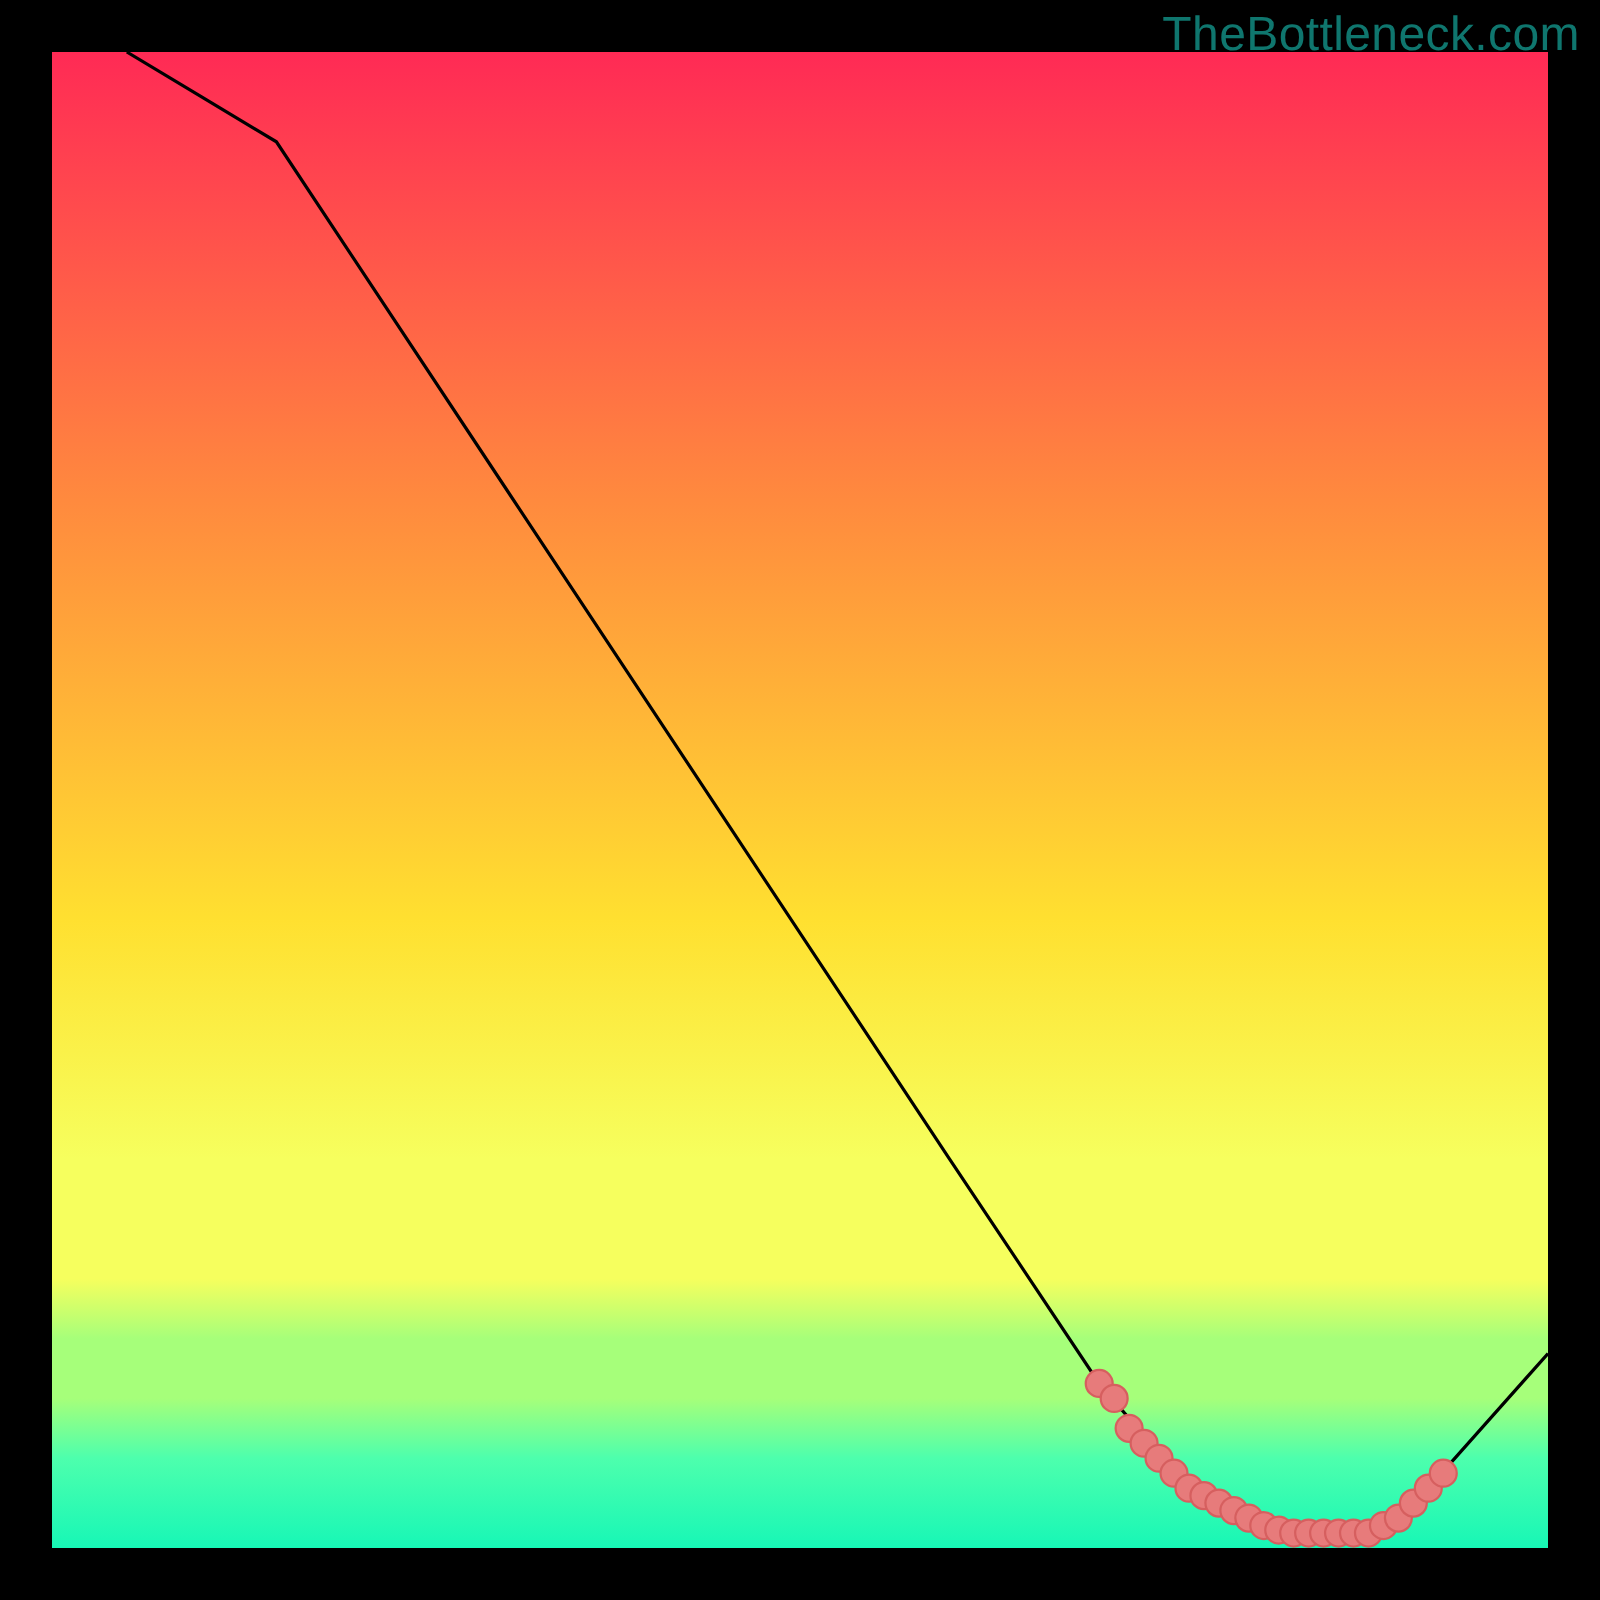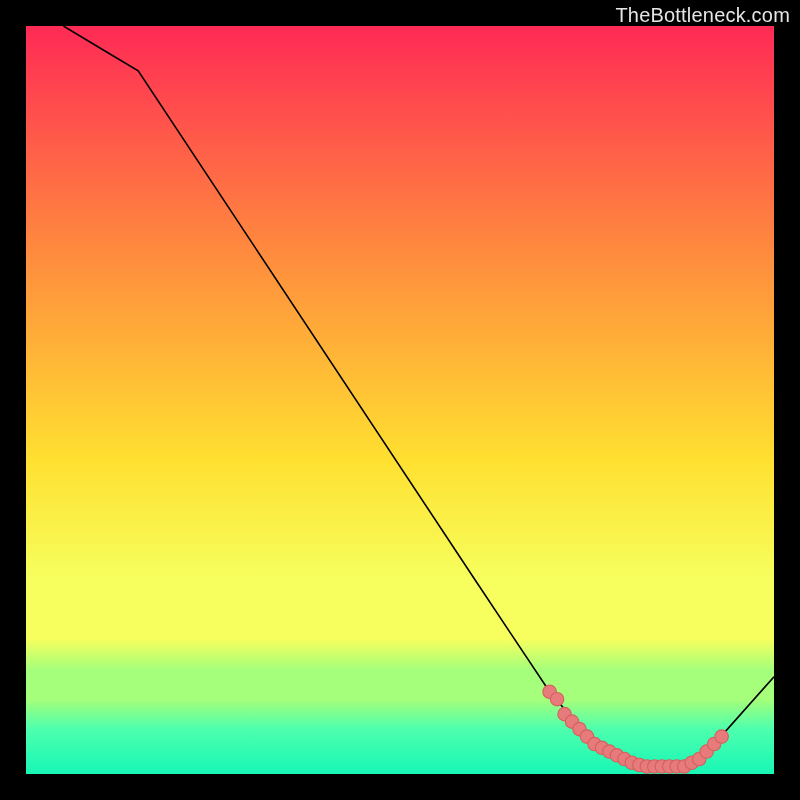--- a/index.html
+++ b/index.html
@@ -13,22 +13,22 @@
   .wrap {
     position: relative;
     width: 800px;
     height: 800px;
   }
   .watermark {
     position: absolute;
     top: 4px;
     right: 10px;
     font-family: Arial, Helvetica, sans-serif;
-    font-size: 20px;
-    color: #e5e5e5;
+    font-size: 24px;
+    color: #0f766e;
     letter-spacing: 0.2px;
     z-index: 20;
   }
   svg.plot {
     position: absolute;
     left: 26px;
     top: 26px;
     width: 748px;
     height: 748px;
     z-index: 10;

